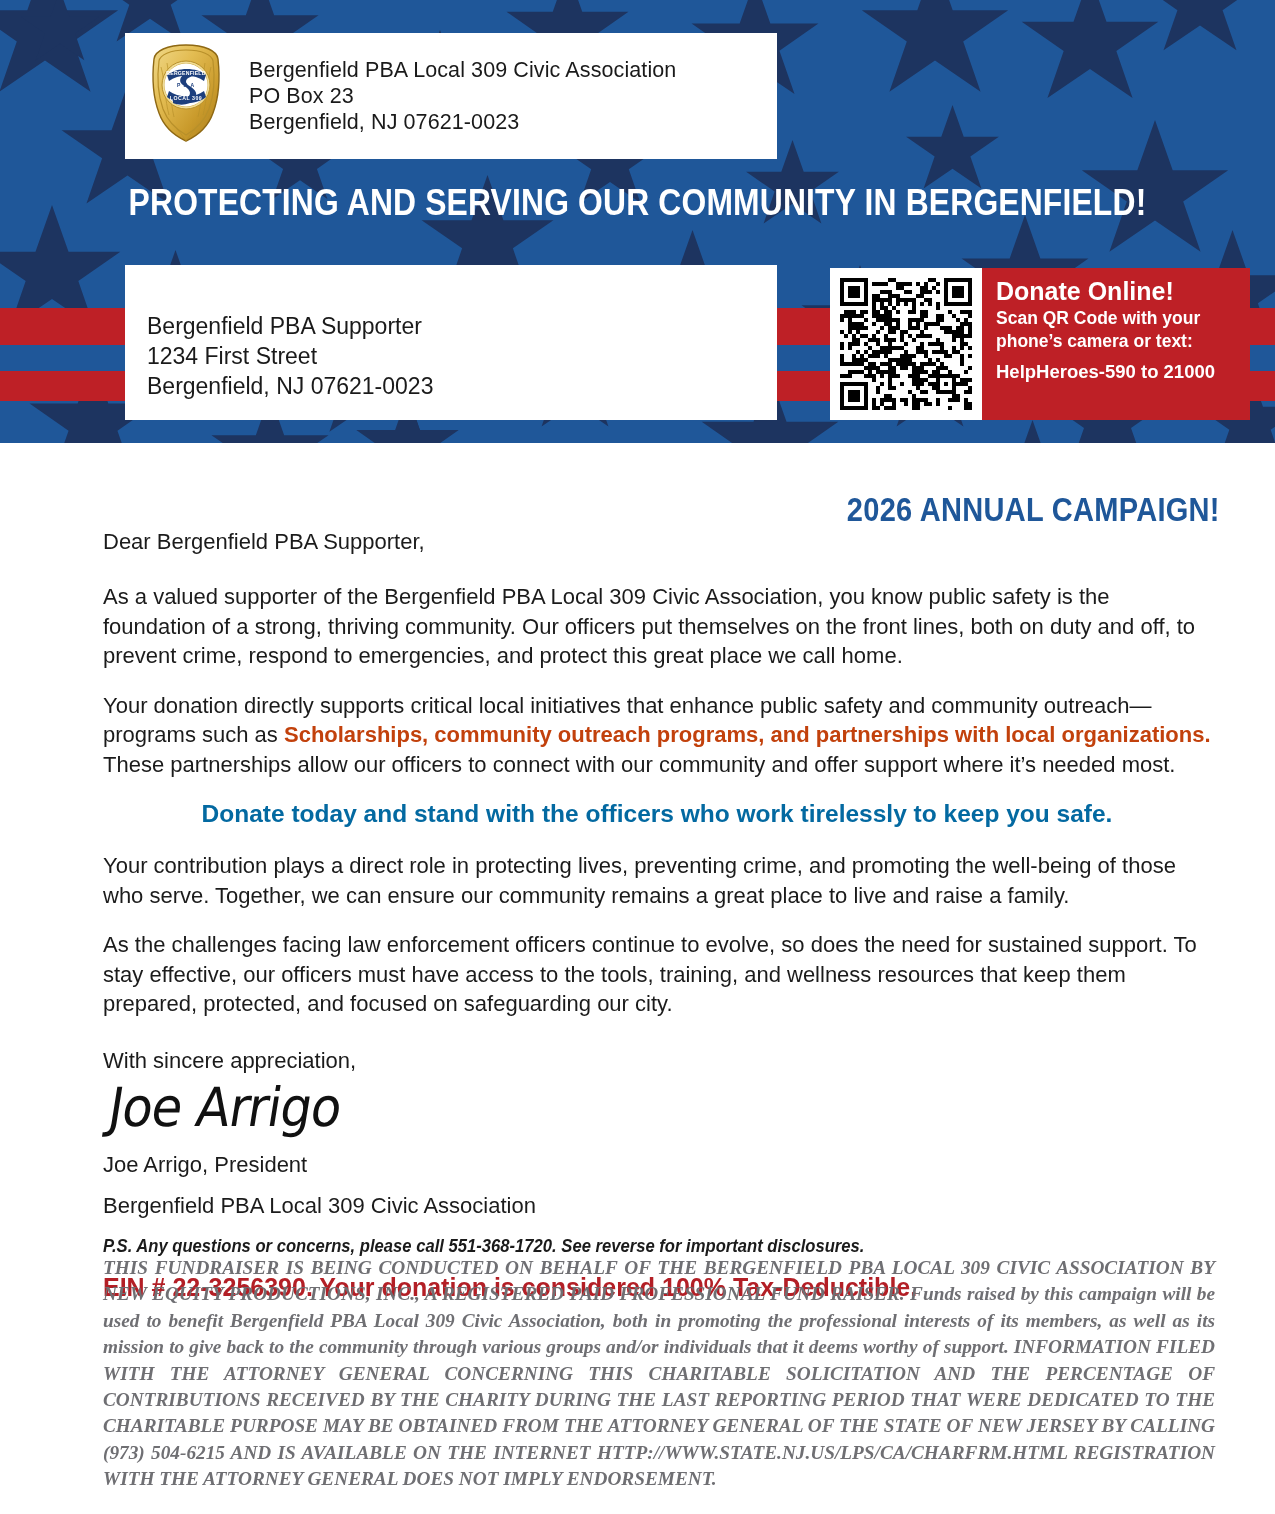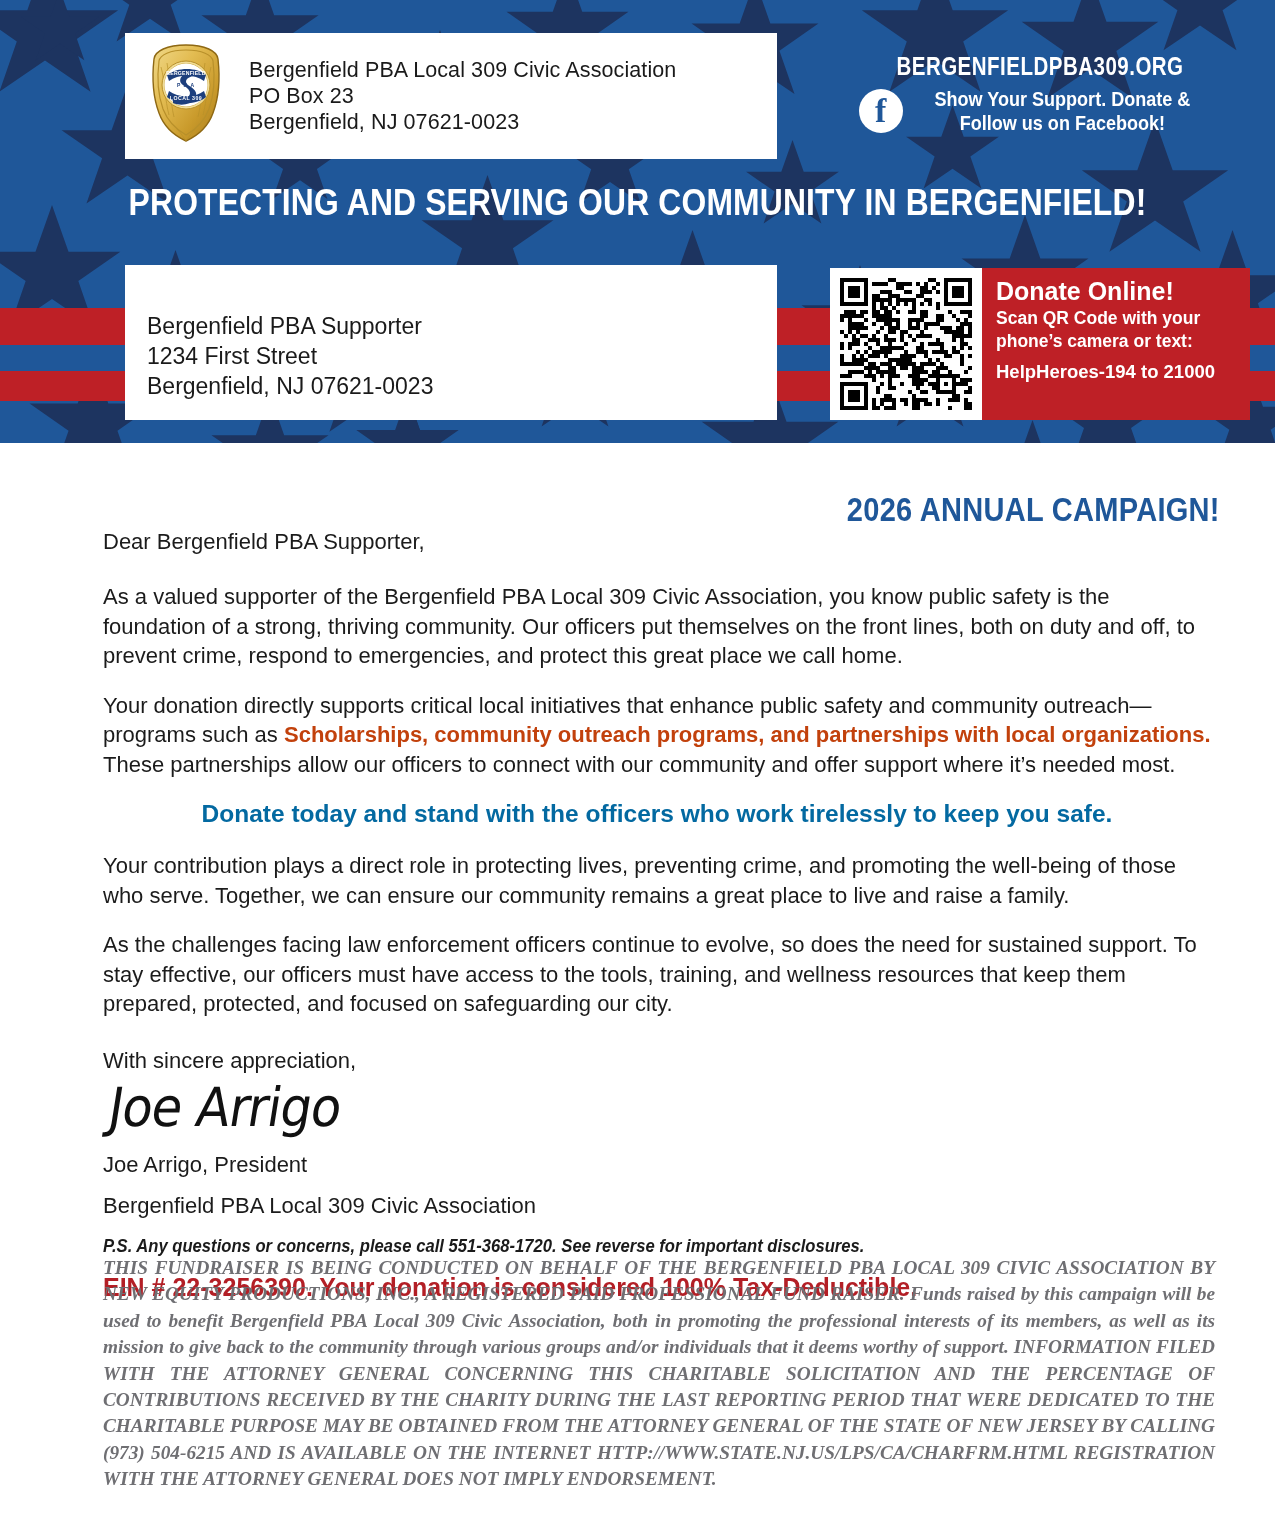--- a/index.html
+++ b/index.html
@@ -225,32 +225,20 @@
           </svg>
         </div>
         <div class="sender-lines">
           <div>Bergenfield PBA Local 309 Civic Association</div>
           <div>PO Box 23</div>
           <div>Bergenfield, NJ 07621-0023</div>
         </div>
       </div>
     </div>
 
-    <div class="web-block">
-      <div class="web-url">BERGENFIELDPBA309.ORG</div>
-      <div class="fb-row">
-        <div class="fb-icon">
-          <div class="f">f</div>
-        </div>
-        <div class="fb-text">
-          <div>Show Your Support. Donate &amp;</div>
-          <div>Follow us on Facebook!</div>
-        </div>
-      </div>
-    </div>
 
     <div class="headline">PROTECTING AND SERVING OUR COMMUNITY IN BERGENFIELD!</div>
 
     <div class="addr-box recipient-box">
       <div class="recipient-lines">
         <div>Bergenfield PBA Supporter</div>
         <div>1234 First Street</div>
         <div>Bergenfield, NJ 07621-0023</div>
       </div>
     </div>
@@ -792,21 +780,21 @@
             <rect x="19" y="32" width="1" height="1" fill="#000000"></rect>
             <rect x="27" y="32" width="1" height="1" fill="#000000"></rect>
             <rect x="31" y="32" width="1" height="1" fill="#000000"></rect>
             <rect x="32" y="32" width="1" height="1" fill="#000000"></rect>
           </svg>
       </div>
       <div class="donate-text">
         <div class="donate-title">Donate Online!</div>
         <div class="donate-sub">Scan QR Code with your</div>
         <div class="donate-sub">phone’s camera or text:</div>
-        <div class="donate-code">HelpHeroes-194 to 21000</div>
+        <div class="donate-code">HelpHeroes-590 to 21000</div>
       </div>
     </div>
   </div>
 
   <div class="body-wrap">
     <div class="campaign-title">2026 ANNUAL CAMPAIGN!</div>
 
     <div class="letter">
       <div class="salutation">Dear Bergenfield PBA Supporter,</div>
 

